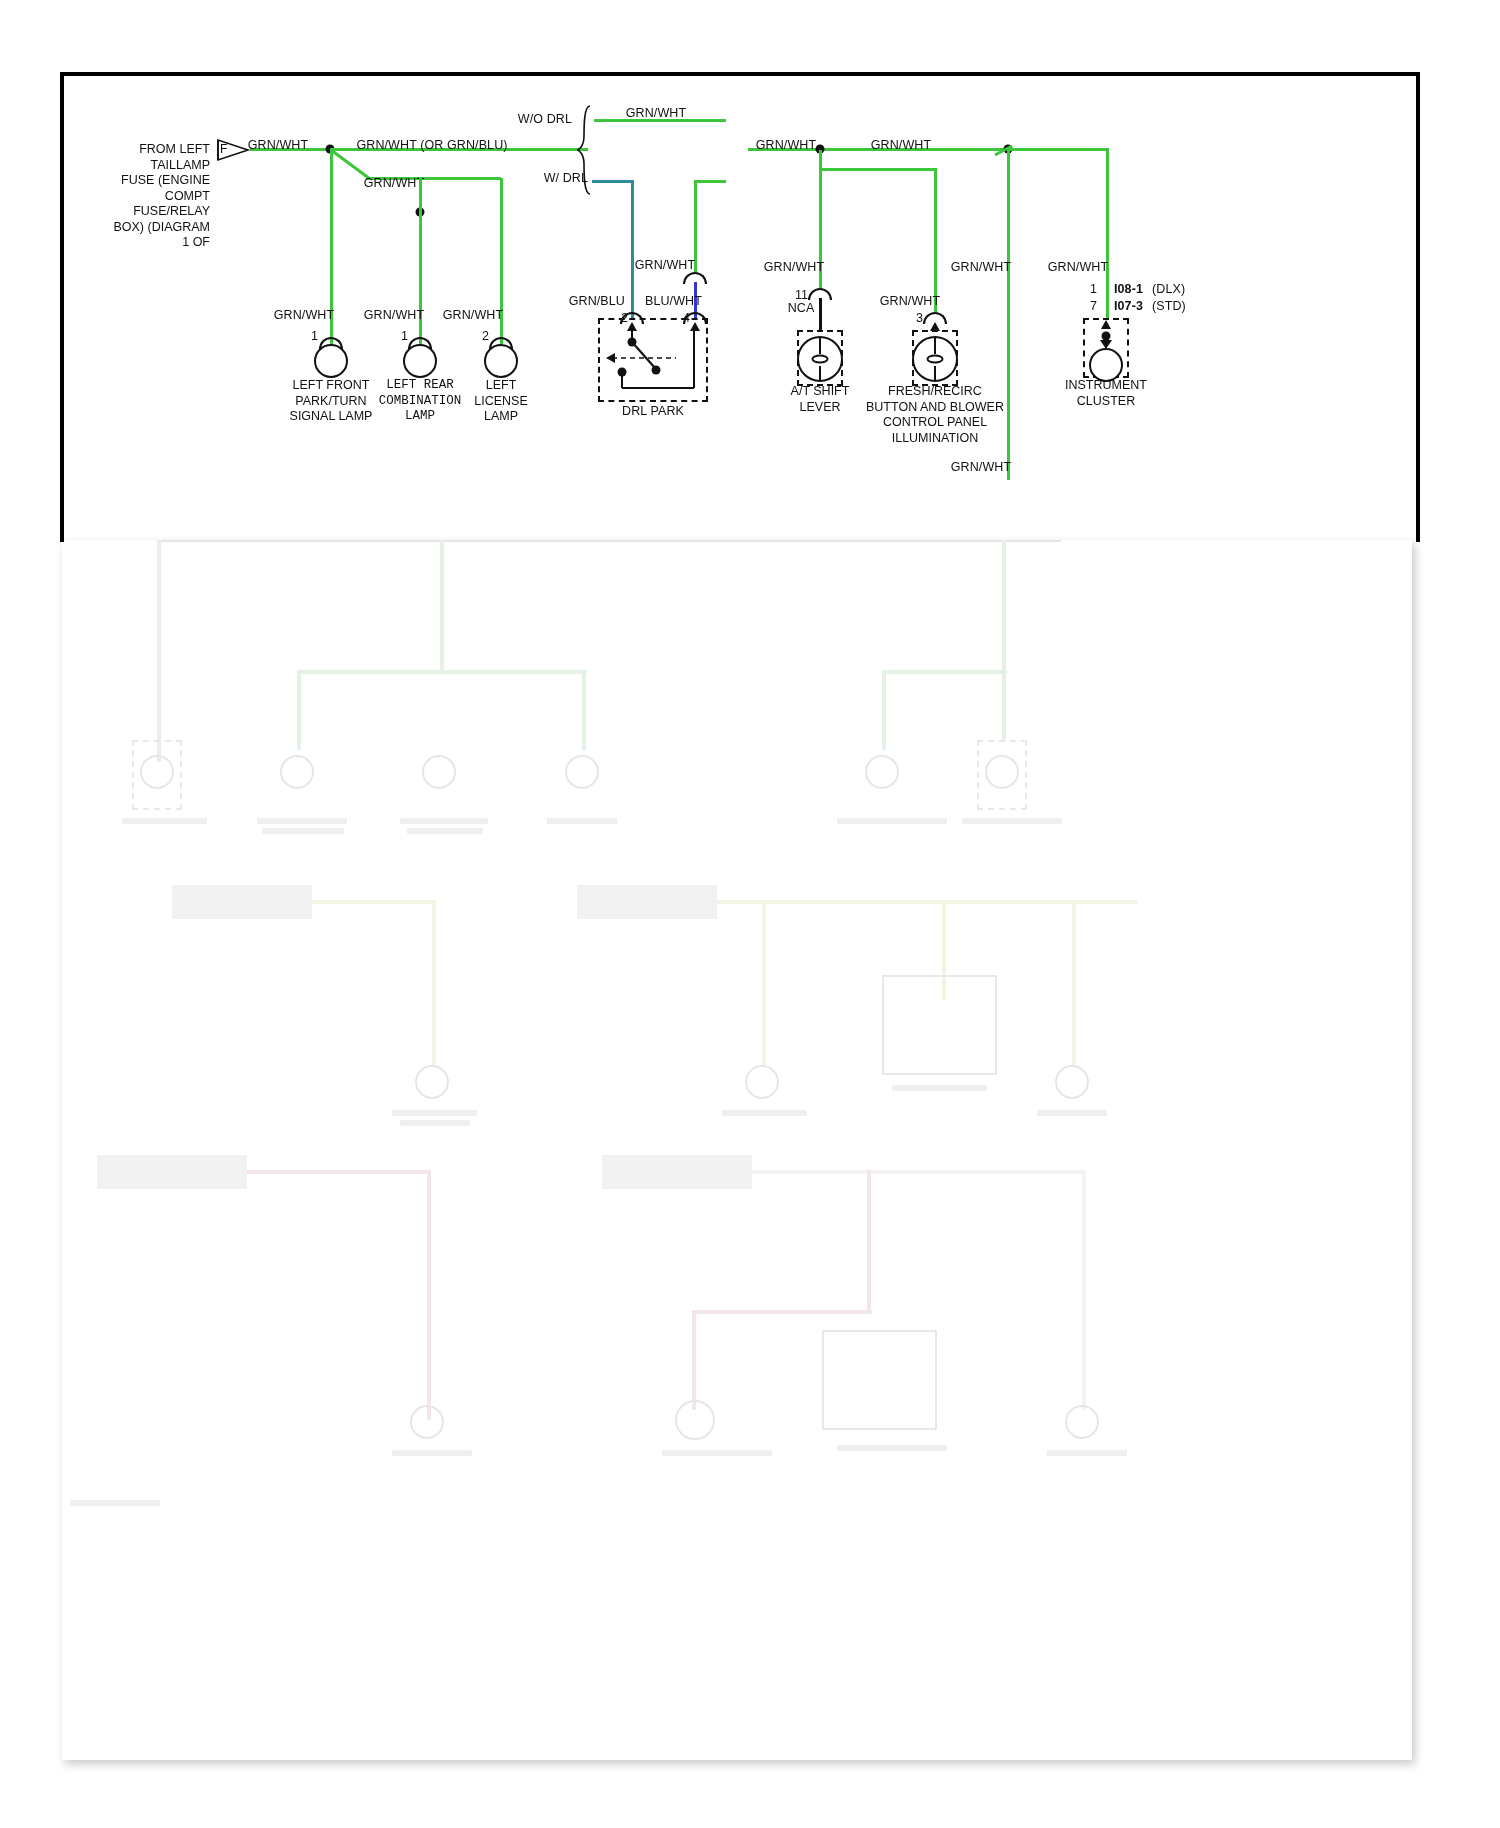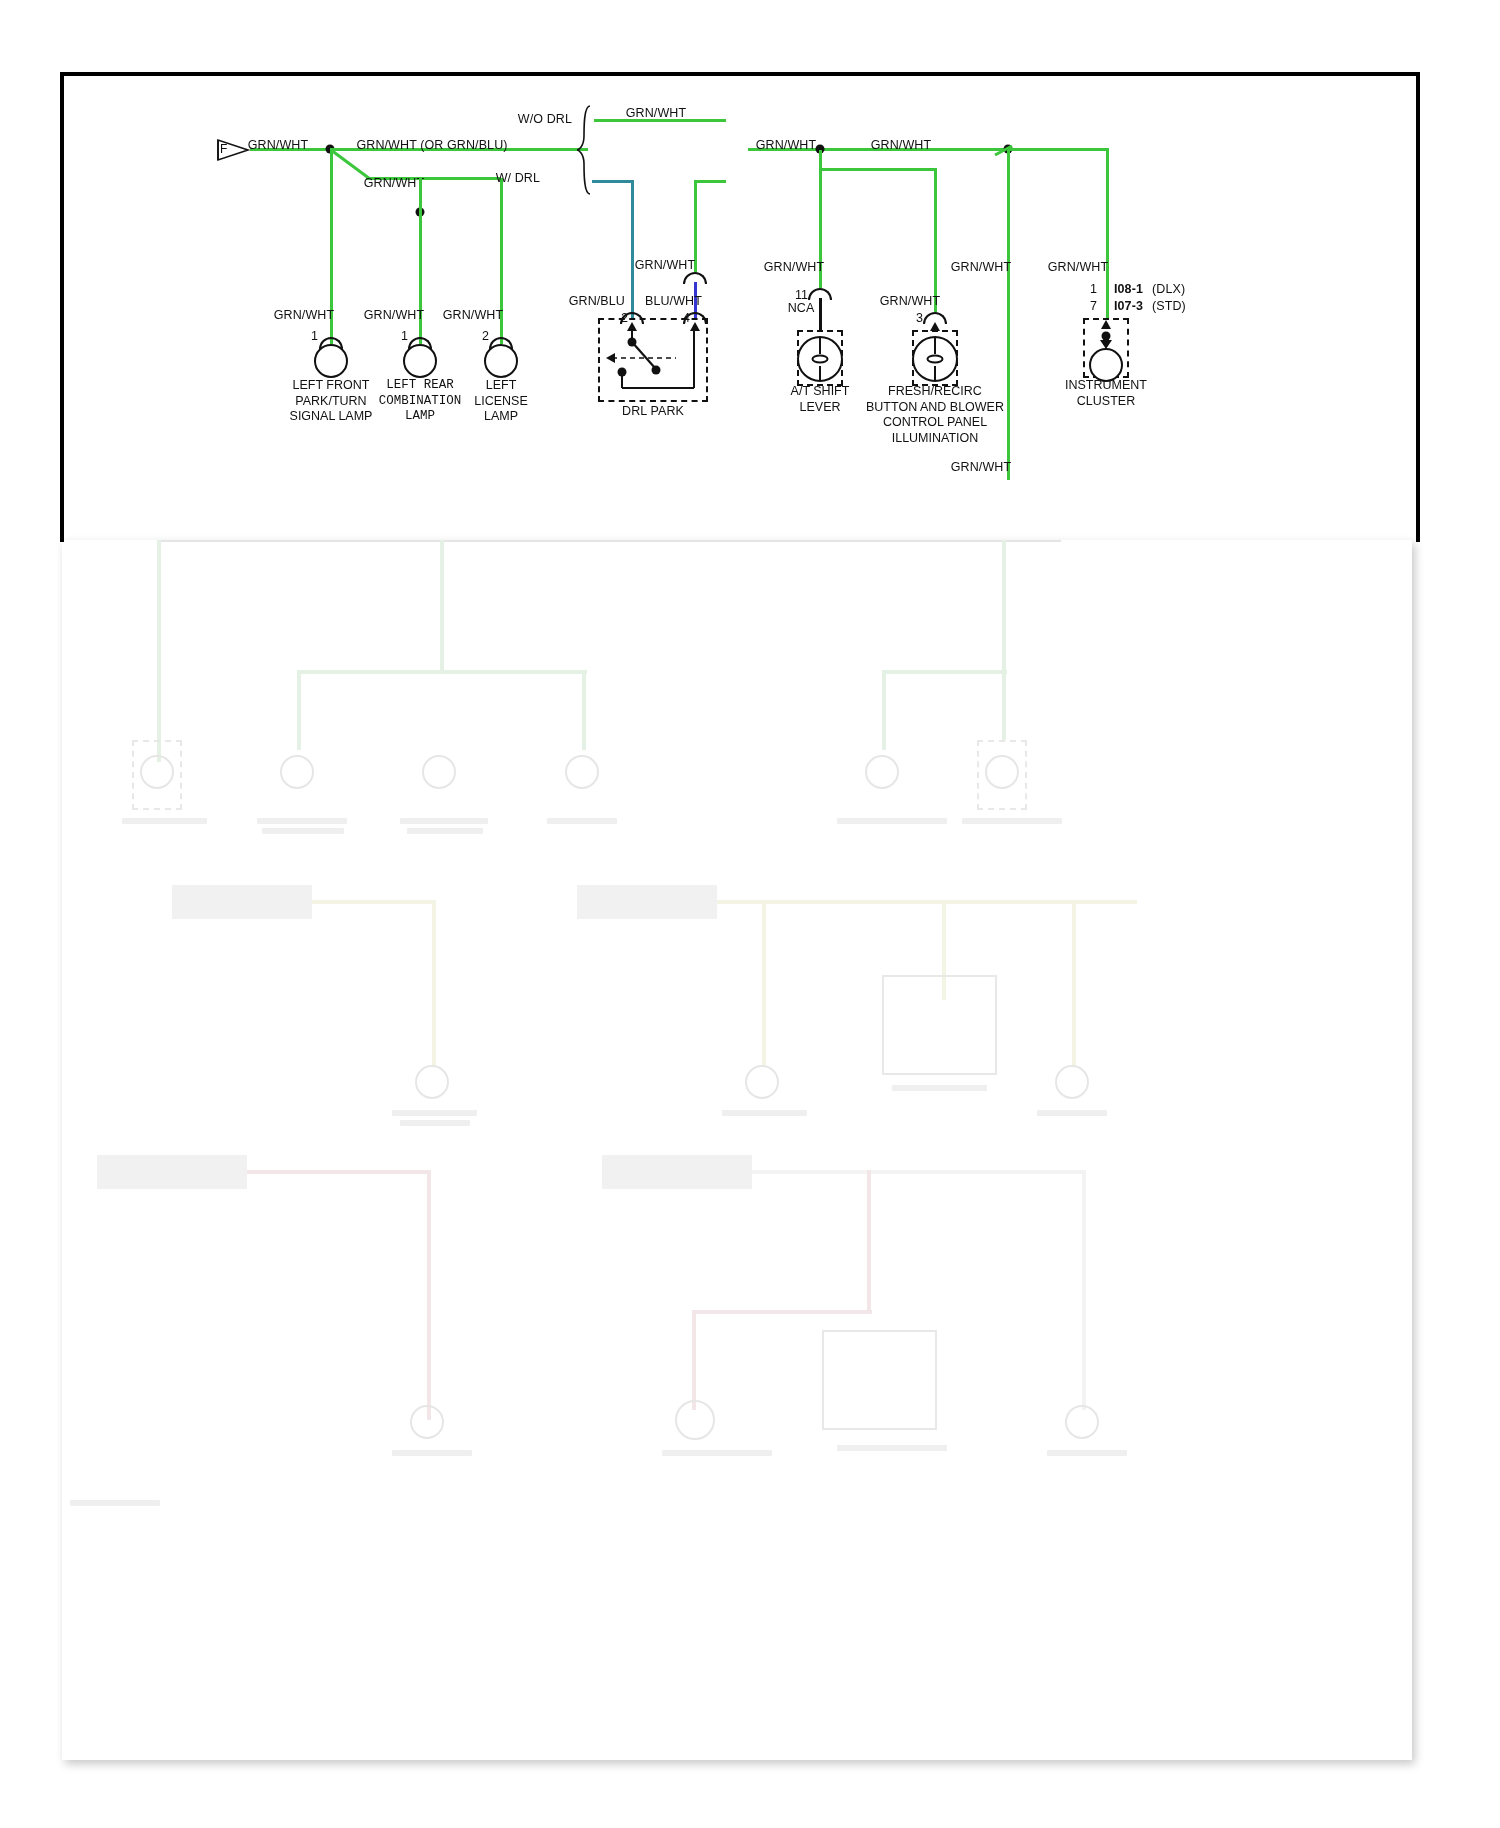--- a/index.html
+++ b/index.html
@@ -237,20 +237,25 @@
       <div class="g-text" style="left:330px;top:910px;width:80px;"></div>
       <div class="g-text" style="left:600px;top:910px;width:110px;"></div>
       <div class="g-text" style="left:775px;top:905px;width:110px;"></div>
       <div class="g-text" style="left:985px;top:910px;width:80px;"></div>
       <div class="g-text" style="left:8px;top:960px;width:90px;"></div>
     </div>
   </div>
 
   <div id="top-frame"></div>
 
+  <div class="title-block" style="left:85px;top:142px;width:125px;">FROM LEFT TAILLAMP
+FUSE (ENGINE
+COMPT FUSE/RELAY
+BOX) (DIAGRAM
+1 OF</div>
 
   <div style="position:absolute;left:216px;top:138px;width:36px;height:24px;">
     <svg width="36" height="24" viewBox="0 0 36 24">
       <path d="M2,2 L2,22 L32,12 Z" fill="none" stroke="#111" stroke-width="1.6"></path>
       <line x1="2" y1="2" x2="2" y2="22" stroke="#111" stroke-width="1.6"></line>
     </svg>
   </div>
   <div class="fuse-tag" style="left:220px;top:142px;">F</div>
 
   <div class="wire h" style="left:250px;top:148px;width:82px;"></div>
@@ -273,21 +278,21 @@
   <div class="dot" style="left:420px;top:212px;"></div>
   <div class="wire v" style="left:419px;top:178px;height:166px;"></div>
   <div class="wire v" style="left:500px;top:178px;height:166px;"></div>
 
   <div class="brace" style="left:576px;top:104px;width:18px;height:92px;">
     <svg width="18" height="92" viewBox="0 0 18 92">
       <path d="M14,2 C8,2 8,22 8,32 C8,42 3,46 1,46 C3,46 8,50 8,60 C8,70 8,90 14,90" fill="none" stroke="#111" stroke-width="1.6"></path>
     </svg>
   </div>
   <div class="lbl r" style="left:572px;top:112px;">W/O DRL</div>
-  <div class="lbl r" style="left:540px;top:171px;">W/ DRL</div>
+  <div class="lbl r" style="left:588px;top:171px;">W/ DRL</div>
 
   <div class="wire h" style="left:594px;top:119px;width:132px;"></div>
   <div class="lbl c" style="left:656px;top:106px;">GRN/WHT</div>
 
   <div class="wire h tl" style="left:592px;top:180px;width:42px;"></div>
   <div class="wire v tl" style="left:631px;top:180px;height:138px;"></div>
   <div class="wire h" style="left:694px;top:180px;width:32px;"></div>
   <div class="wire v" style="left:694px;top:180px;height:92px;"></div>
   <div class="lbl c" style="left:665px;top:258px;">GRN/WHT</div>
   <div class="conn-arc" style="left:695px;top:272px;"></div>

